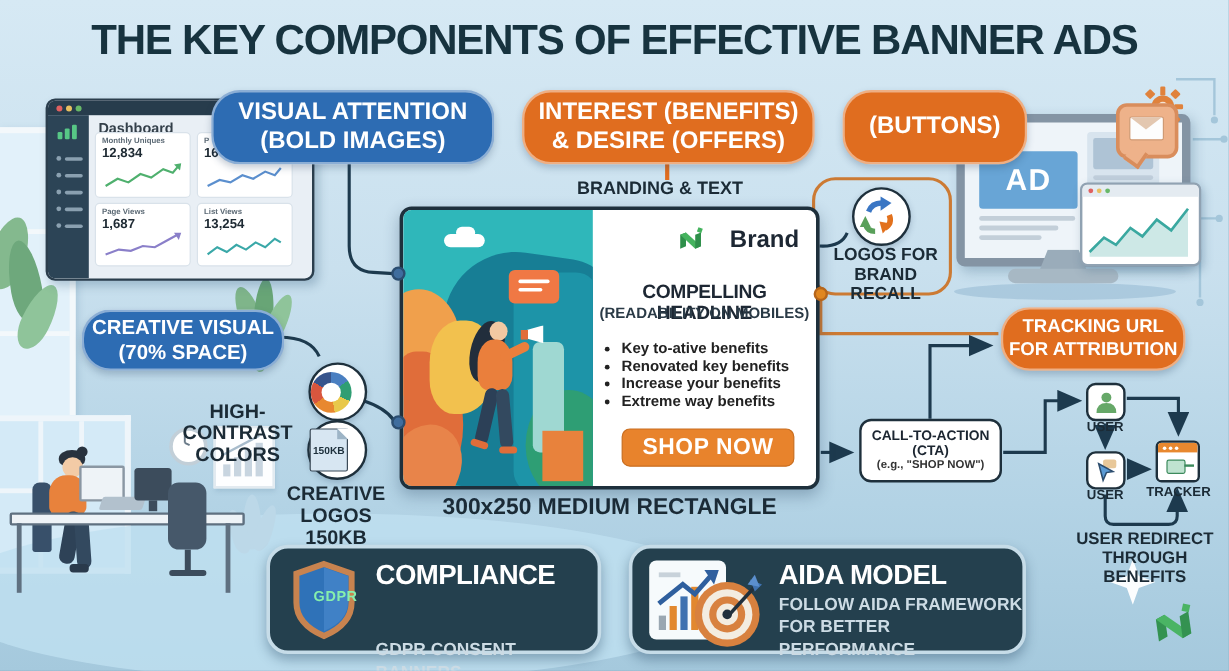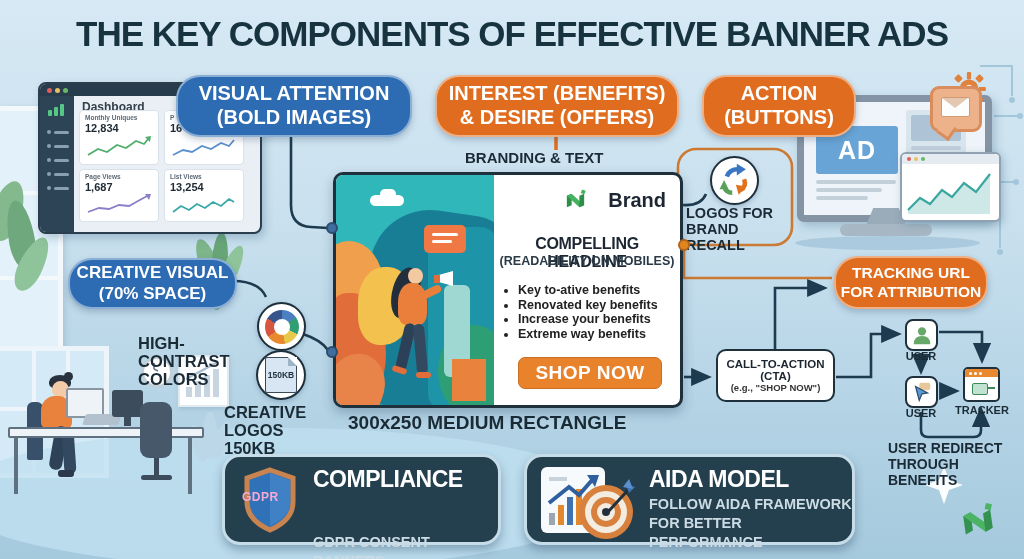--- a/index.html
+++ b/index.html
@@ -84,21 +84,21 @@
   .title{left:0;right:0;top:14px;text-align:center;font-size:35px;font-weight:800;color:var(--navy-text,#17333f);letter-spacing:-1px;z-index:5;}
   .callout{z-index:10;border-radius:24px;color:#fff;font-weight:800;text-align:center;display:flex;flex-direction:column;justify-content:center;line-height:1.18;border:2px solid rgba(255,255,255,.45);box-shadow:0 3px 6px rgba(30,60,90,.25);}
   .callout.blue{background:var(--blue-callout,#2d6cb3);}
   .callout.orange{background:var(--orange-callout,#e06d1f);}
   #co-visual{left:176px;top:75px;width:232px;height:58px;font-size:20px;}
   #co-interest{left:435px;top:75px;width:240px;height:58px;font-size:20px;}
   #co-action{left:702px;top:75px;width:150px;height:58px;font-size:20px;}
   #co-creative{left:68px;top:258px;width:165px;height:47px;font-size:17px;}
   #co-tracking{left:834px;top:256px;width:150px;height:49px;font-size:15.5px;}
   
-  .dlabel{z-index:5;font-weight:800;color:#1b2b36;line-height:1.1;}
+  .dlabel{z-index:5;font-weight:800;color:#1b2b36;text-align:center;line-height:1.1;}
   #lb-branding{left:465px;top:150px;width:170px;font-size:15px;}
   #lb-highcontrast{left:138px;top:334px;width:120px;font-size:16.5px;}
   #lb-creative{left:224px;top:403px;width:112px;font-size:16.5px;}
   #lb-bannersize{left:348px;top:413px;width:320px;font-size:19px;}
   #lb-logos{left:686px;top:206px;width:104px;font-size:14.5px;}
   #lb-userredirect{left:888px;top:440px;width:132px;font-size:14px;line-height:1.15;}
   .minilabel{z-index:5;font-weight:800;color:#1b2b36;text-align:center;font-size:11px;}
   
   .banner{left:333px;top:172px;width:350px;height:236px;background:#fff;border:3px solid #1e303c;border-radius:10px;z-index:5;box-shadow:0 5px 12px rgba(30,60,90,.3);box-sizing:border-box;display:flex;overflow:hidden;}
   .banner-art{position:relative;width:158px;background:var(--banner-teal,#2fb7ba);overflow:hidden;flex:none;}
@@ -117,36 +117,36 @@
   .ctabox .l3{font-size:9.5px;font-weight:600;color:#333;}
   .flowbox{background:#fff;border:2px solid #1e303c;border-radius:8px;z-index:5;display:flex;align-items:center;justify-content:center;box-sizing:border-box;}
   #user1-box{left:905px;top:319px;width:33px;height:32px;}
   #user2-box{left:905px;top:376px;width:33px;height:32px;}
   .tracker{left:963px;top:367px;width:37px;height:35px;background:#fff;border:2px solid #1e303c;border-radius:5px;z-index:5;overflow:hidden;box-sizing:border-box;}
   .tracker .thd{position:absolute;left:0;top:0;right:0;height:8px;background:#e8882f;}
   .tracker .tdot{position:absolute;top:2.5px;width:3px;height:3px;border-radius:50%;background:#fff;}
   .tracker .tel{position:absolute;left:7px;top:14px;width:14px;height:10px;background:#bfe3d0;border:1.5px solid #3c8a5c;border-radius:2px;}
   .tracker .tel i{position:absolute;right:-8px;top:3px;width:8px;height:2px;background:#3c8a5c;}
   
-  .circbadge{background:#fff;border:2.5px solid #1e303c;border-radius:50%;z-index:5;display:flex;align-items:center;justify-content:center;box-sizing:border-box;box-shadow:0 2px 5px rgba(30,60,90,.25);}
+  .circbadge{background:#fff;border:2.5px solid #1e303c;border-radius:50%;z-index:5;display:flex;align-items:center;box-sizing:border-box;box-shadow:0 2px 5px rgba(30,60,90,.25);}
   #logos-circ{left:710px;top:156px;width:49px;height:49px;}
   #wheel-circ{left:257px;top:302px;width:49px;height:49px;}
   #size-circ{left:256px;top:350px;width:50px;height:50px;}
   .wheel{width:34px;height:34px;border-radius:50%;background:conic-gradient(#4a7fc1 0 55deg,#2f9e73 55deg 115deg,#e8c84a 115deg 170deg,#e8882f 170deg 235deg,#d8563e 235deg 300deg,#37548c 300deg 360deg);position:relative;}
   .wheel::after{content:"";position:absolute;left:9px;top:9px;width:16px;height:16px;border-radius:50%;background:#fff;}
   .filedoc{position:relative;width:30px;height:34px;background:#d7e6f2;border:1.5px solid #3b4a58;border-radius:2px;display:flex;align-items:center;justify-content:center;}
   .filedoc::after{content:"";position:absolute;right:-1px;top:-1px;border-style:solid;border-width:0 9px 9px 0;border-color:#fff #fff #9db4c6 #9db4c6;}
   .filedoc span{font-size:8.5px;font-weight:800;color:#1e303c;}
   
   .panel{background:var(--panel-bg,#24404e);border:3px solid #c6dce8;border-radius:18px;z-index:5;box-shadow:0 5px 10px rgba(30,60,90,.35);box-sizing:border-box;}
   #panel-compliance{left:222px;top:454px;width:279px;height:91px;}
   #panel-aida{left:524px;top:454px;width:331px;height:91px;}
   .panel .ptitle{position:absolute;font-size:23px;font-weight:800;color:#fff;letter-spacing:-.5px;}
   .panel .psub{position:absolute;font-size:14.5px;font-weight:bold;color:#ccdbe4;line-height:19px;}
-  .gdpr-text{position:absolute;left:0;width:100%;text-align:left;top:24px;font-size:12px;font-weight:800;color:#f9a8d4;letter-spacing:.5px;}
+  .gdpr-text{position:absolute;left:0;width:100%;text-align:right;top:24px;font-size:12px;font-weight:800;color:#86efac;letter-spacing:.5px;}
   .aida-card{position:absolute;left:14px;top:10px;width:64px;height:66px;background:#f6fafc;border-radius:6px;}
   .target{position:absolute;border-radius:50%;}
 </style>
 </head>
 <body>
 
 <div id="canvas">
 
   <div class="abs bg window1">
     <div class="mull" style="top:80px"></div>
@@ -377,21 +377,20 @@
 
   <div id="co-visual" class="abs callout blue">
     <span>VISUAL ATTENTION</span>
     <span>(BOLD IMAGES)</span>
   </div>
   <div id="co-interest" class="abs callout orange">
     <span>INTEREST (BENEFITS)</span>
     <span>&amp; DESIRE (OFFERS)</span>
   </div>
   <div id="co-action" class="abs callout orange">
-    <span>ACTION</span>
     <span>(BUTTONS)</span>
   </div>
   <div id="co-creative" class="abs callout blue">
     <span>CREATIVE VISUAL</span>
     <span>(70% SPACE)</span>
   </div>
   <div id="co-tracking" class="abs callout orange">
     <span>TRACKING URL</span>
     <span>FOR ATTRIBUTION</span>
   </div>

